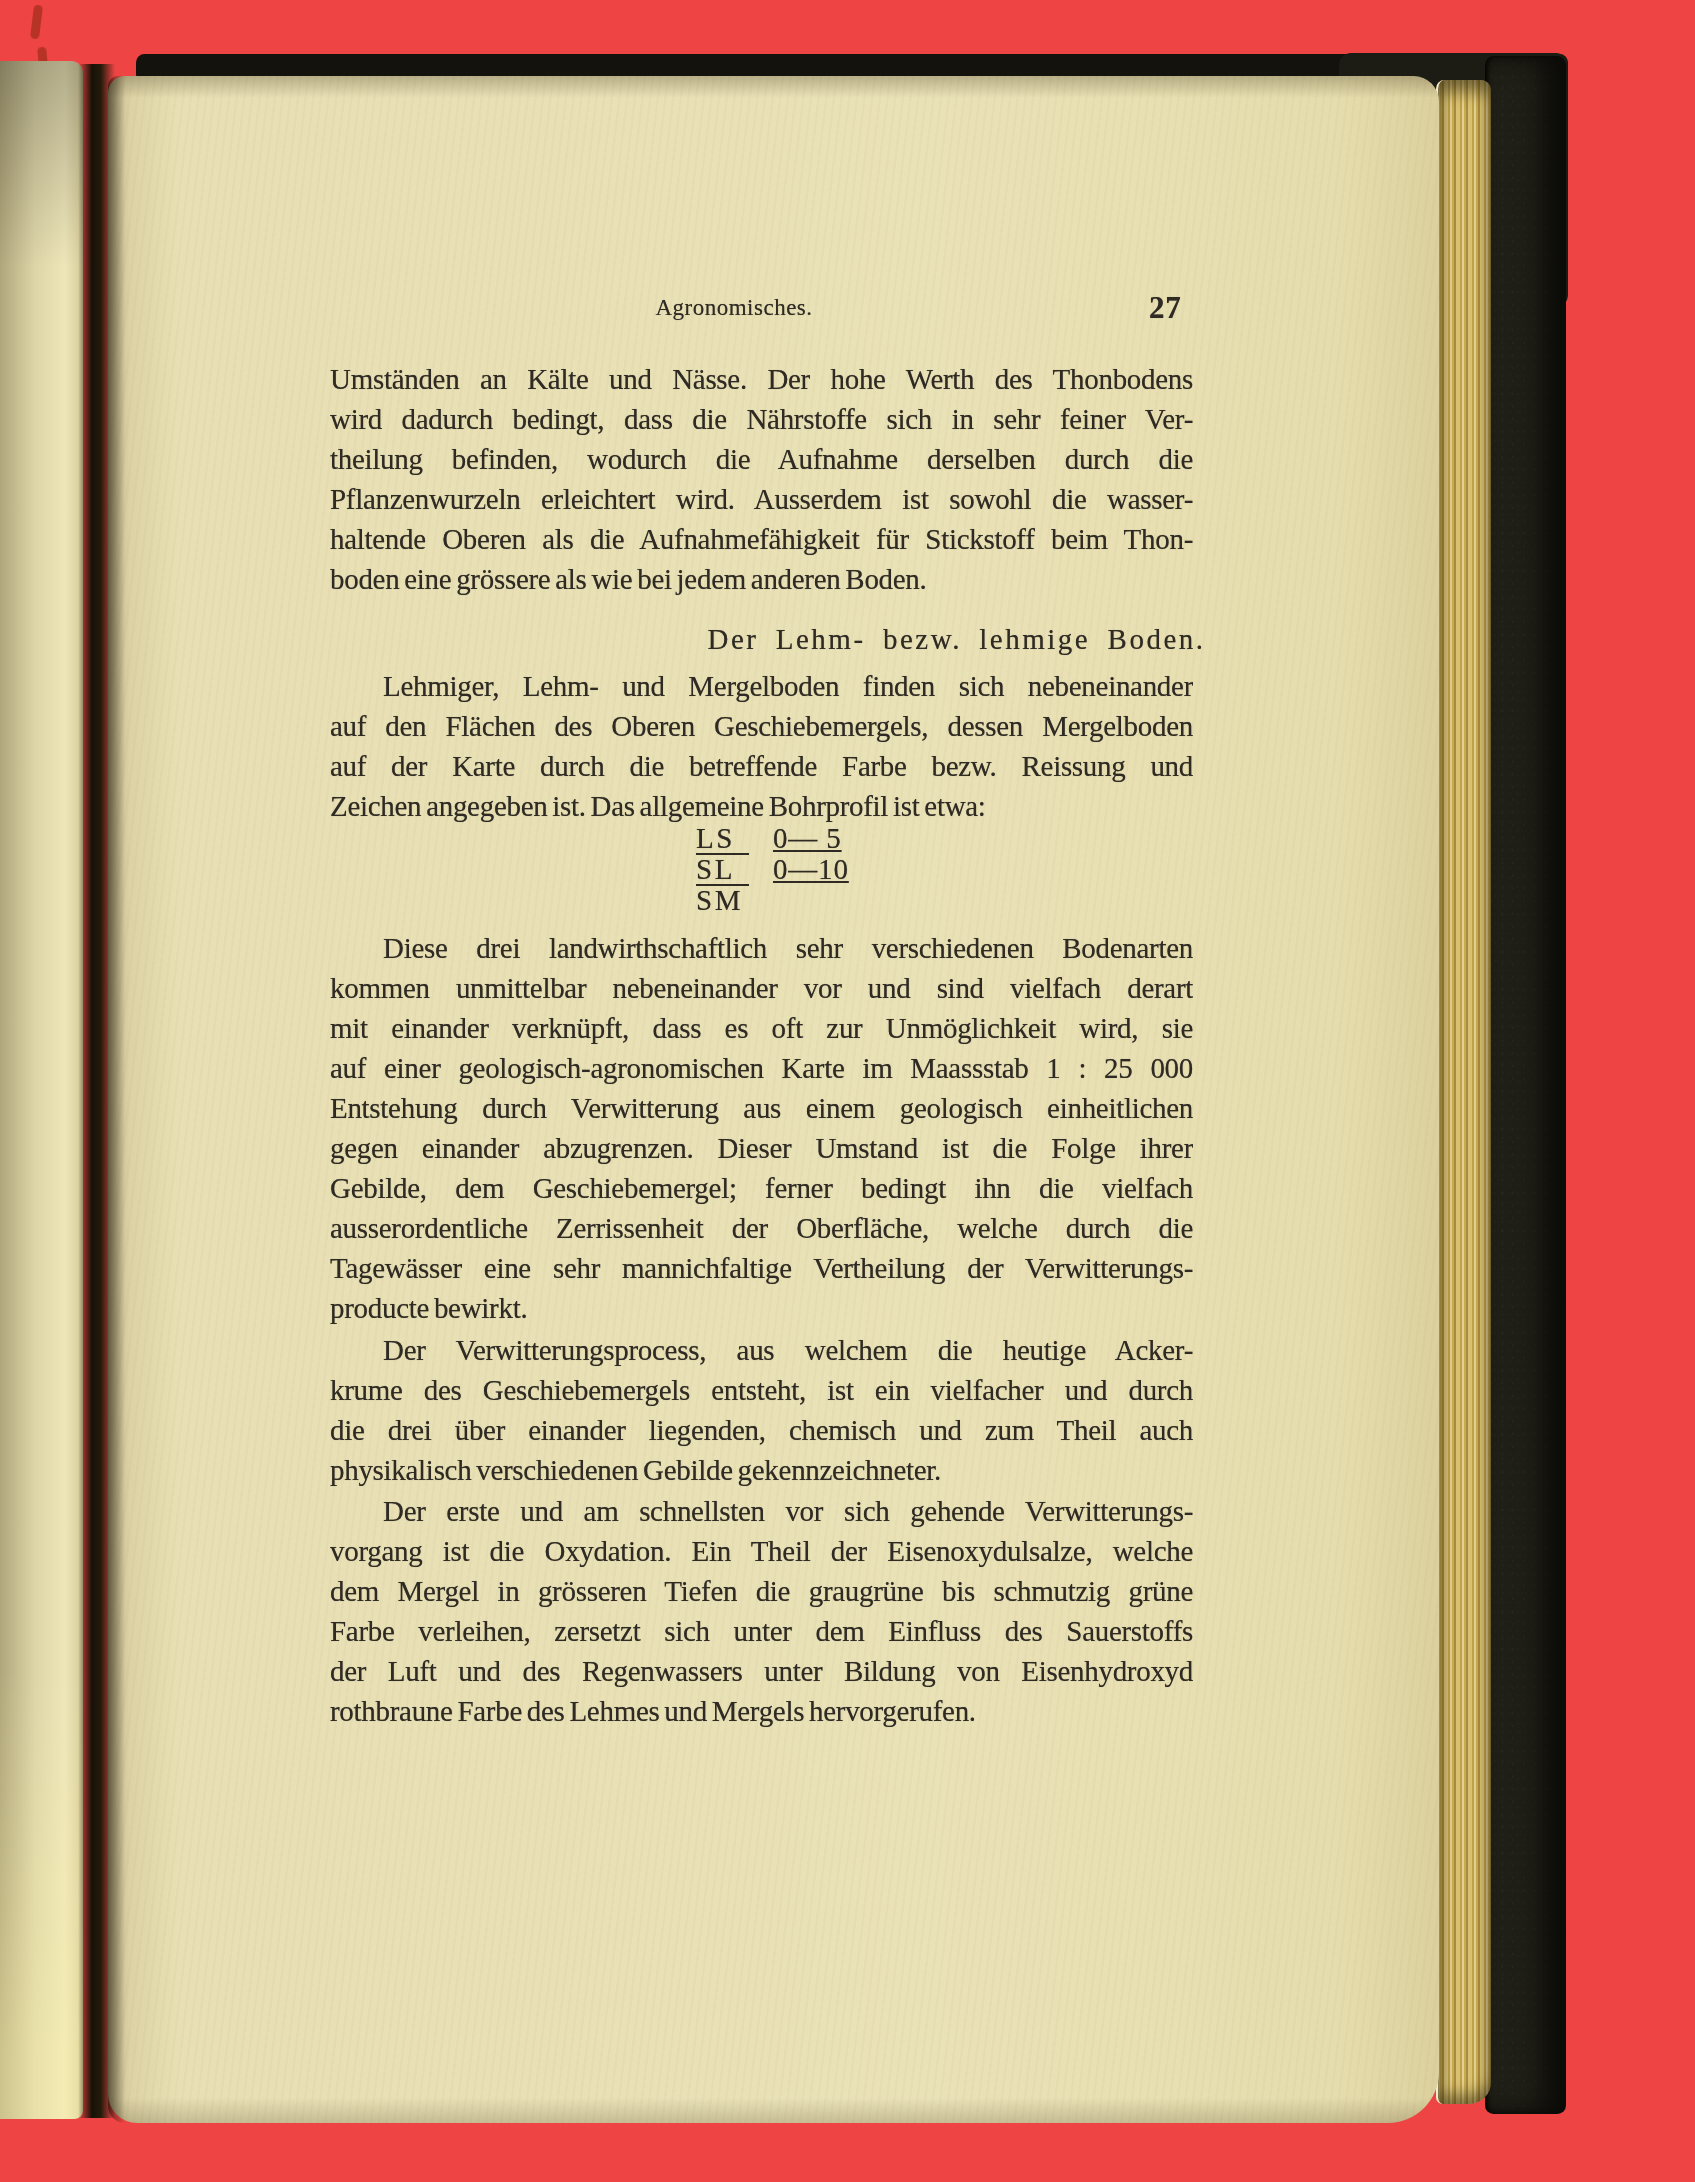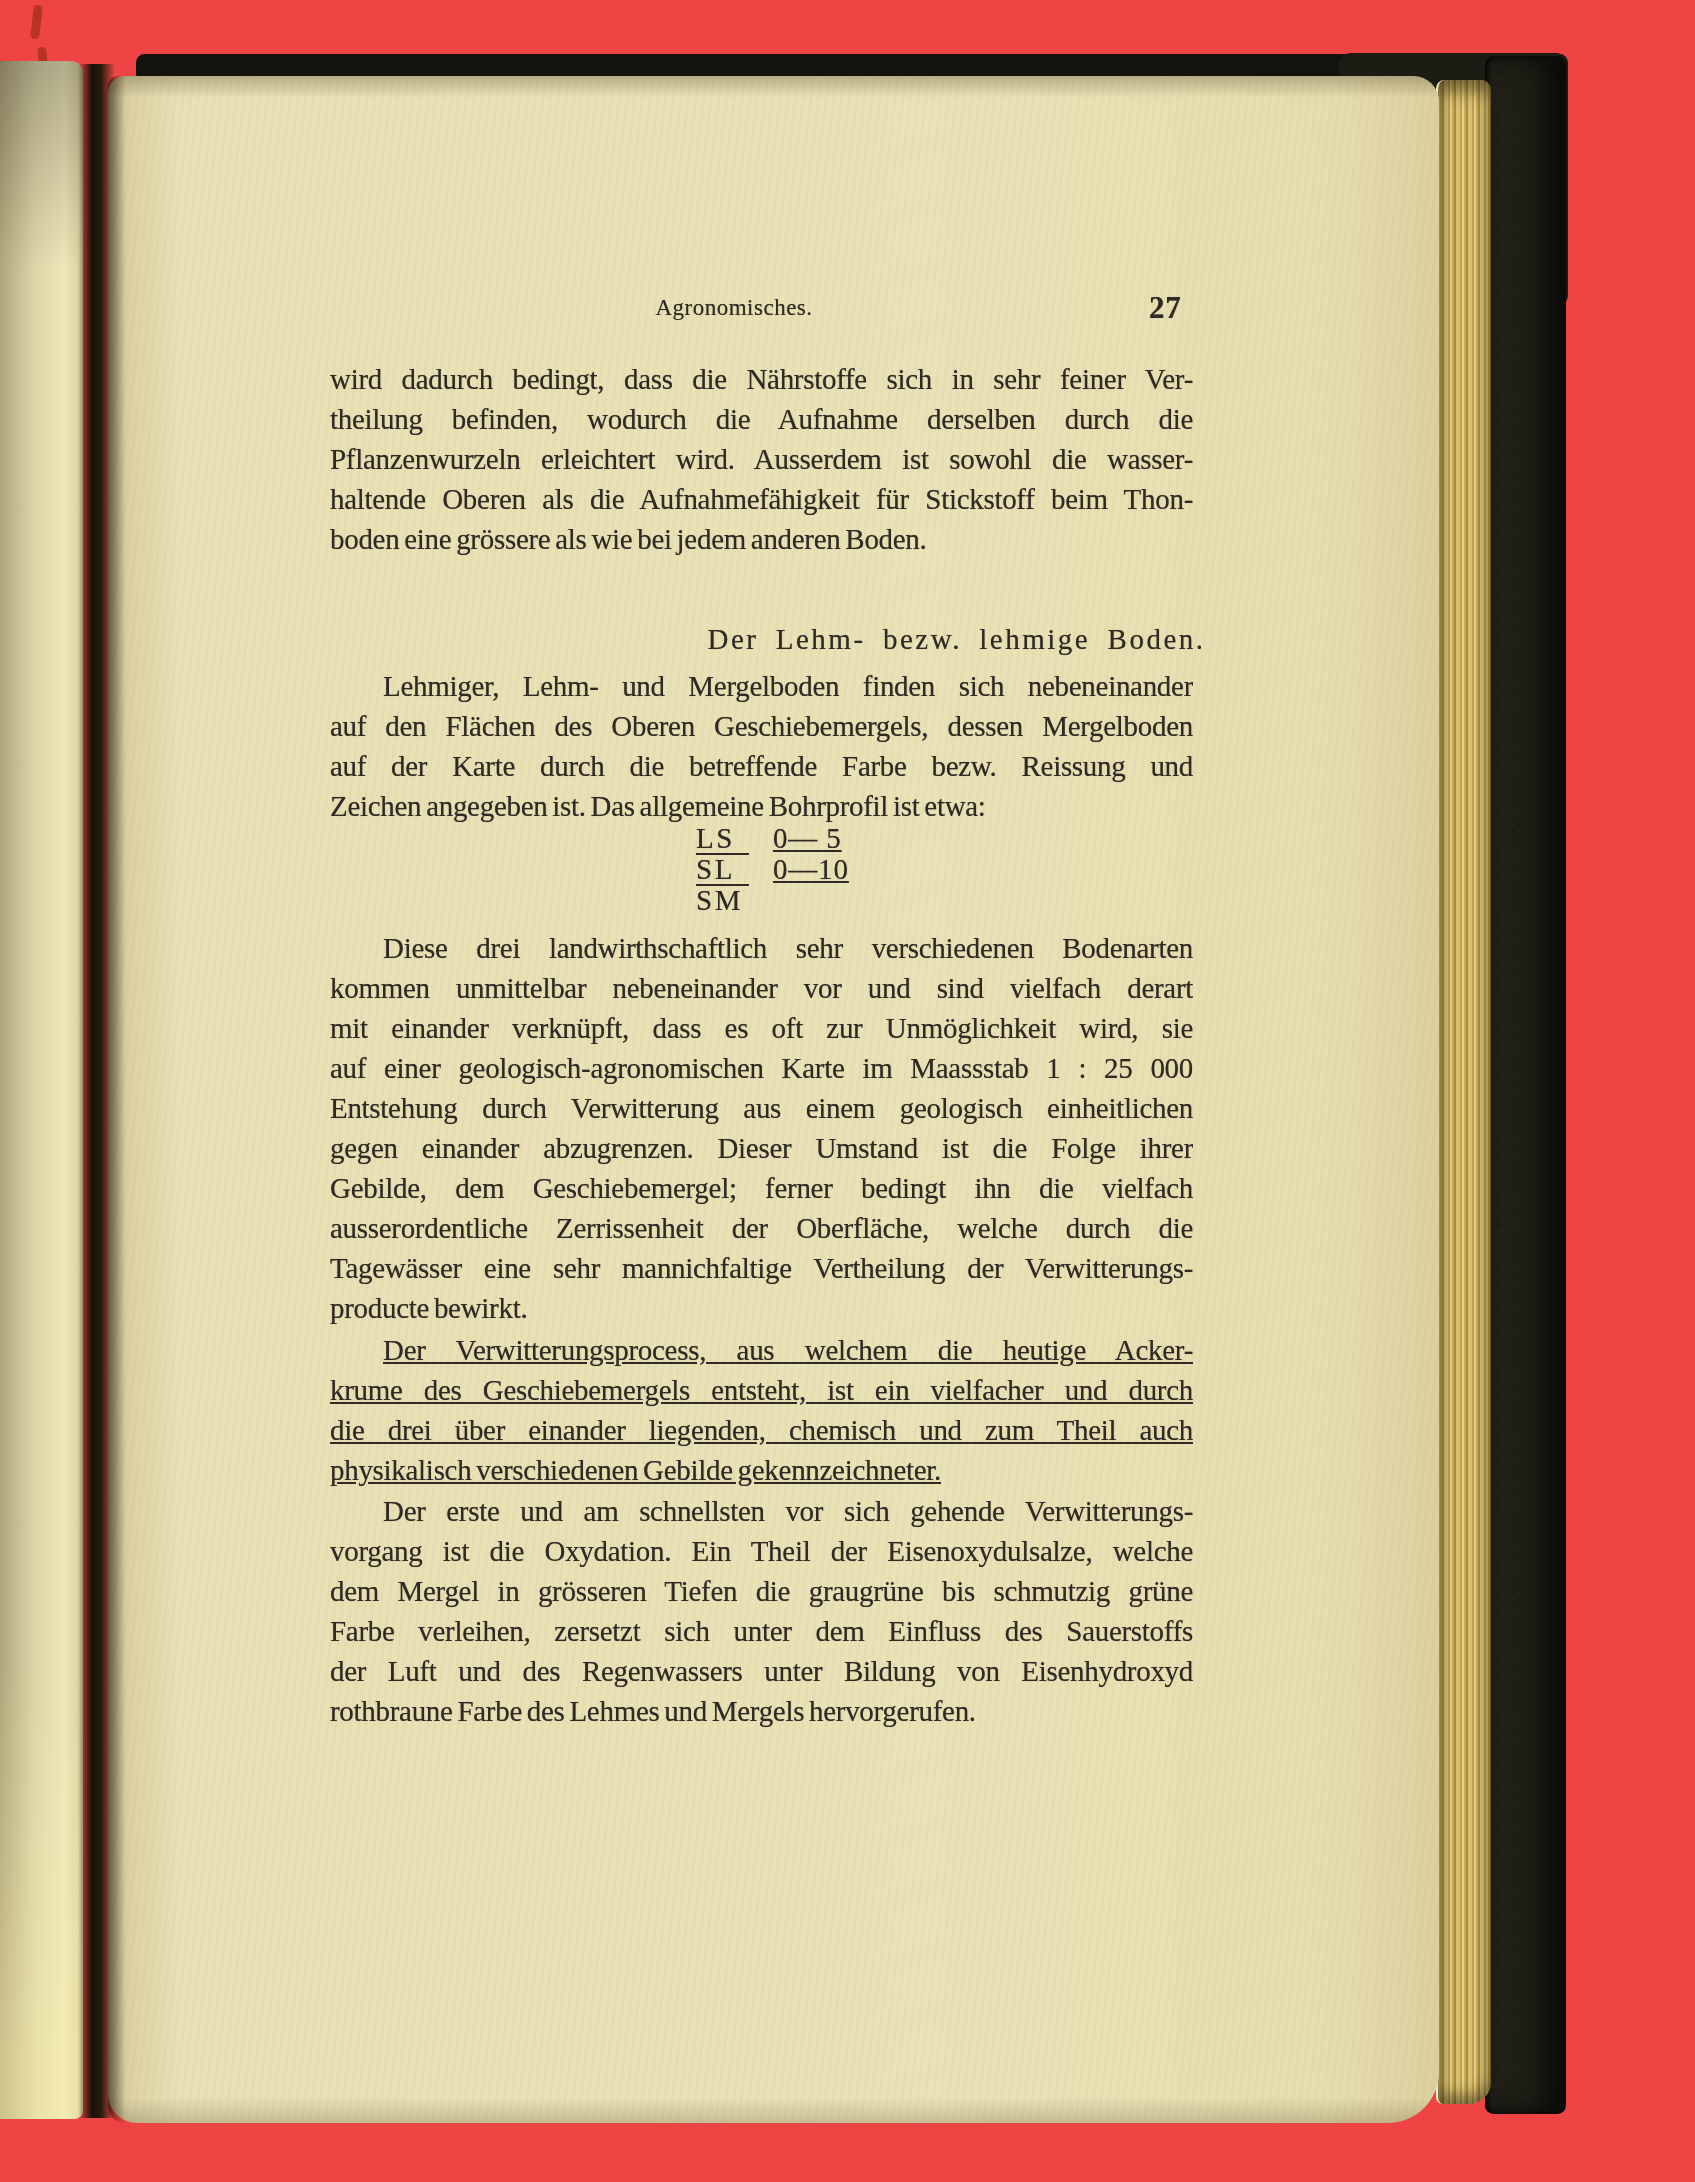--- a/index.html
+++ b/index.html
@@ -86,20 +86,21 @@
   <div class="facing-page"></div>
   <div class="gutter"></div>
 
   <div class="page">
     <div class="running-head ink">Agronomisches.</div>
     <div class="page-number ink">27</div>
 
     <div class="text-column">
       <div id="flow-blocks">
           <div class="para ink" style="top: 283px;">
+            <div class="line">Umständen an Kälte und Nässe.  Der hohe Werth des Thonbodens</div>
             <div class="line">wird dadurch bedingt, dass die Nährstoffe sich in sehr feiner Ver-</div>
             <div class="line">theilung befinden, wodurch die Aufnahme derselben durch die</div>
             <div class="line">Pflanzenwurzeln erleichtert wird.  Ausserdem ist sowohl die wasser-</div>
             <div class="line">haltende Oberen als die Aufnahmefähigkeit für Stickstoff beim Thon-</div>
             <div class="line lastline">boden eine grössere als wie bei jedem anderen Boden.</div>
           </div>
           <div class="para ink" style="top: 590px;">
             <div class="line indent">Lehmiger, Lehm- und Mergelboden finden sich nebeneinander</div>
             <div class="line">auf den Flächen des Oberen Geschiebemergels, dessen Mergelboden</div>
             <div class="line">auf der Karte durch die betreffende Farbe bezw. Reissung und</div>
@@ -110,21 +111,21 @@
             <div class="line">kommen unmittelbar nebeneinander vor und sind vielfach derart</div>
             <div class="line">mit einander verknüpft, dass es oft zur Unmöglichkeit wird, sie</div>
             <div class="line">auf einer geologisch-agronomischen Karte im Maassstab 1 : 25 000</div>
             <div class="line">Entstehung durch Verwitterung aus einem geologisch einheitlichen</div>
             <div class="line">gegen einander abzugrenzen.  Dieser Umstand ist die Folge ihrer</div>
             <div class="line">Gebilde, dem Geschiebemergel; ferner bedingt ihn die vielfach</div>
             <div class="line">ausserordentliche Zerrissenheit der Oberfläche, welche durch die</div>
             <div class="line">Tagewässer eine sehr mannichfaltige Vertheilung der Verwitterungs-</div>
             <div class="line lastline">producte bewirkt.</div>
           </div>
-          <div class="para ink" style="top: 1254px; text-decoration: underline;">
+          <div class="para ink" style="top: 1254px;">
             <div class="line indent">Der Verwitterungsprocess, aus welchem die heutige Acker-</div>
             <div class="line">krume des Geschiebemergels entsteht, ist ein vielfacher und durch</div>
             <div class="line">die drei über einander liegenden, chemisch und zum Theil auch</div>
             <div class="line lastline">physikalisch verschiedenen Gebilde gekennzeichneter.</div>
           </div>
           <div class="para ink" style="top: 1415px;">
             <div class="line indent">Der erste und am schnellsten vor sich gehende Verwitterungs-</div>
             <div class="line">vorgang ist die Oxydation.  Ein Theil der Eisenoxydulsalze, welche</div>
             <div class="line">dem Mergel in grösseren Tiefen die graugrüne bis schmutzig grüne</div>
             <div class="line">Farbe verleihen, zersetzt sich unter dem Einfluss des Sauerstoffs</div>

